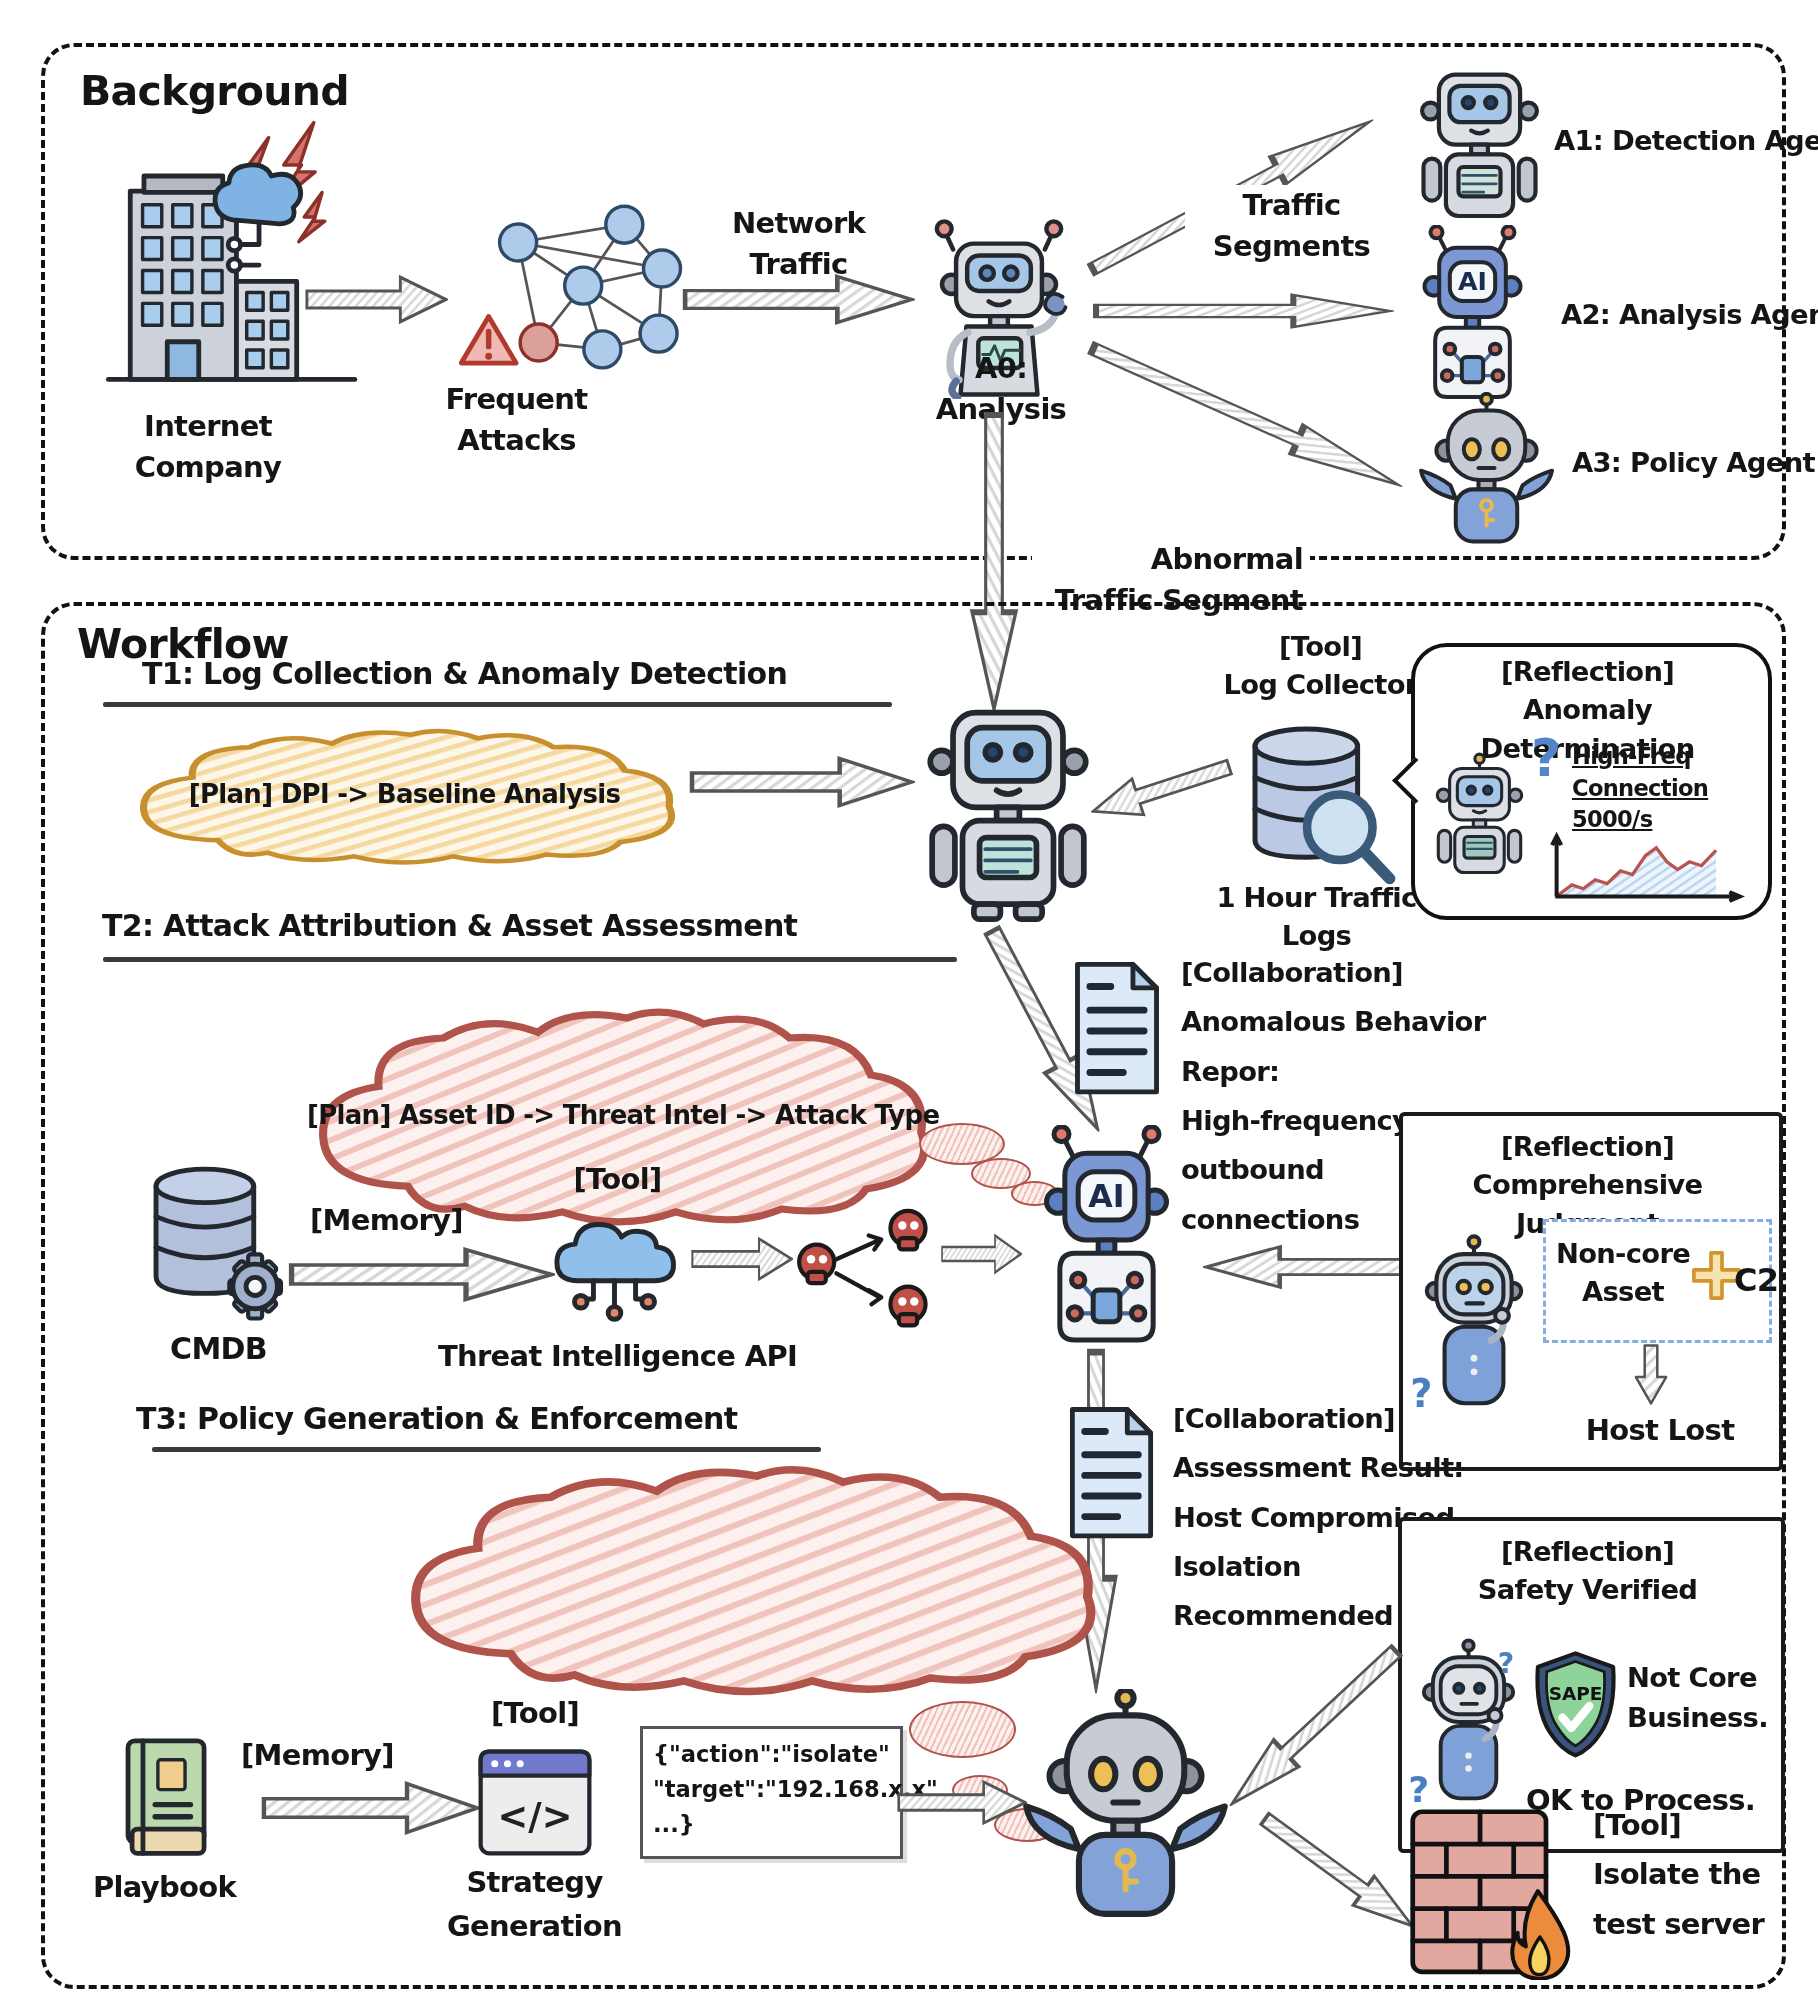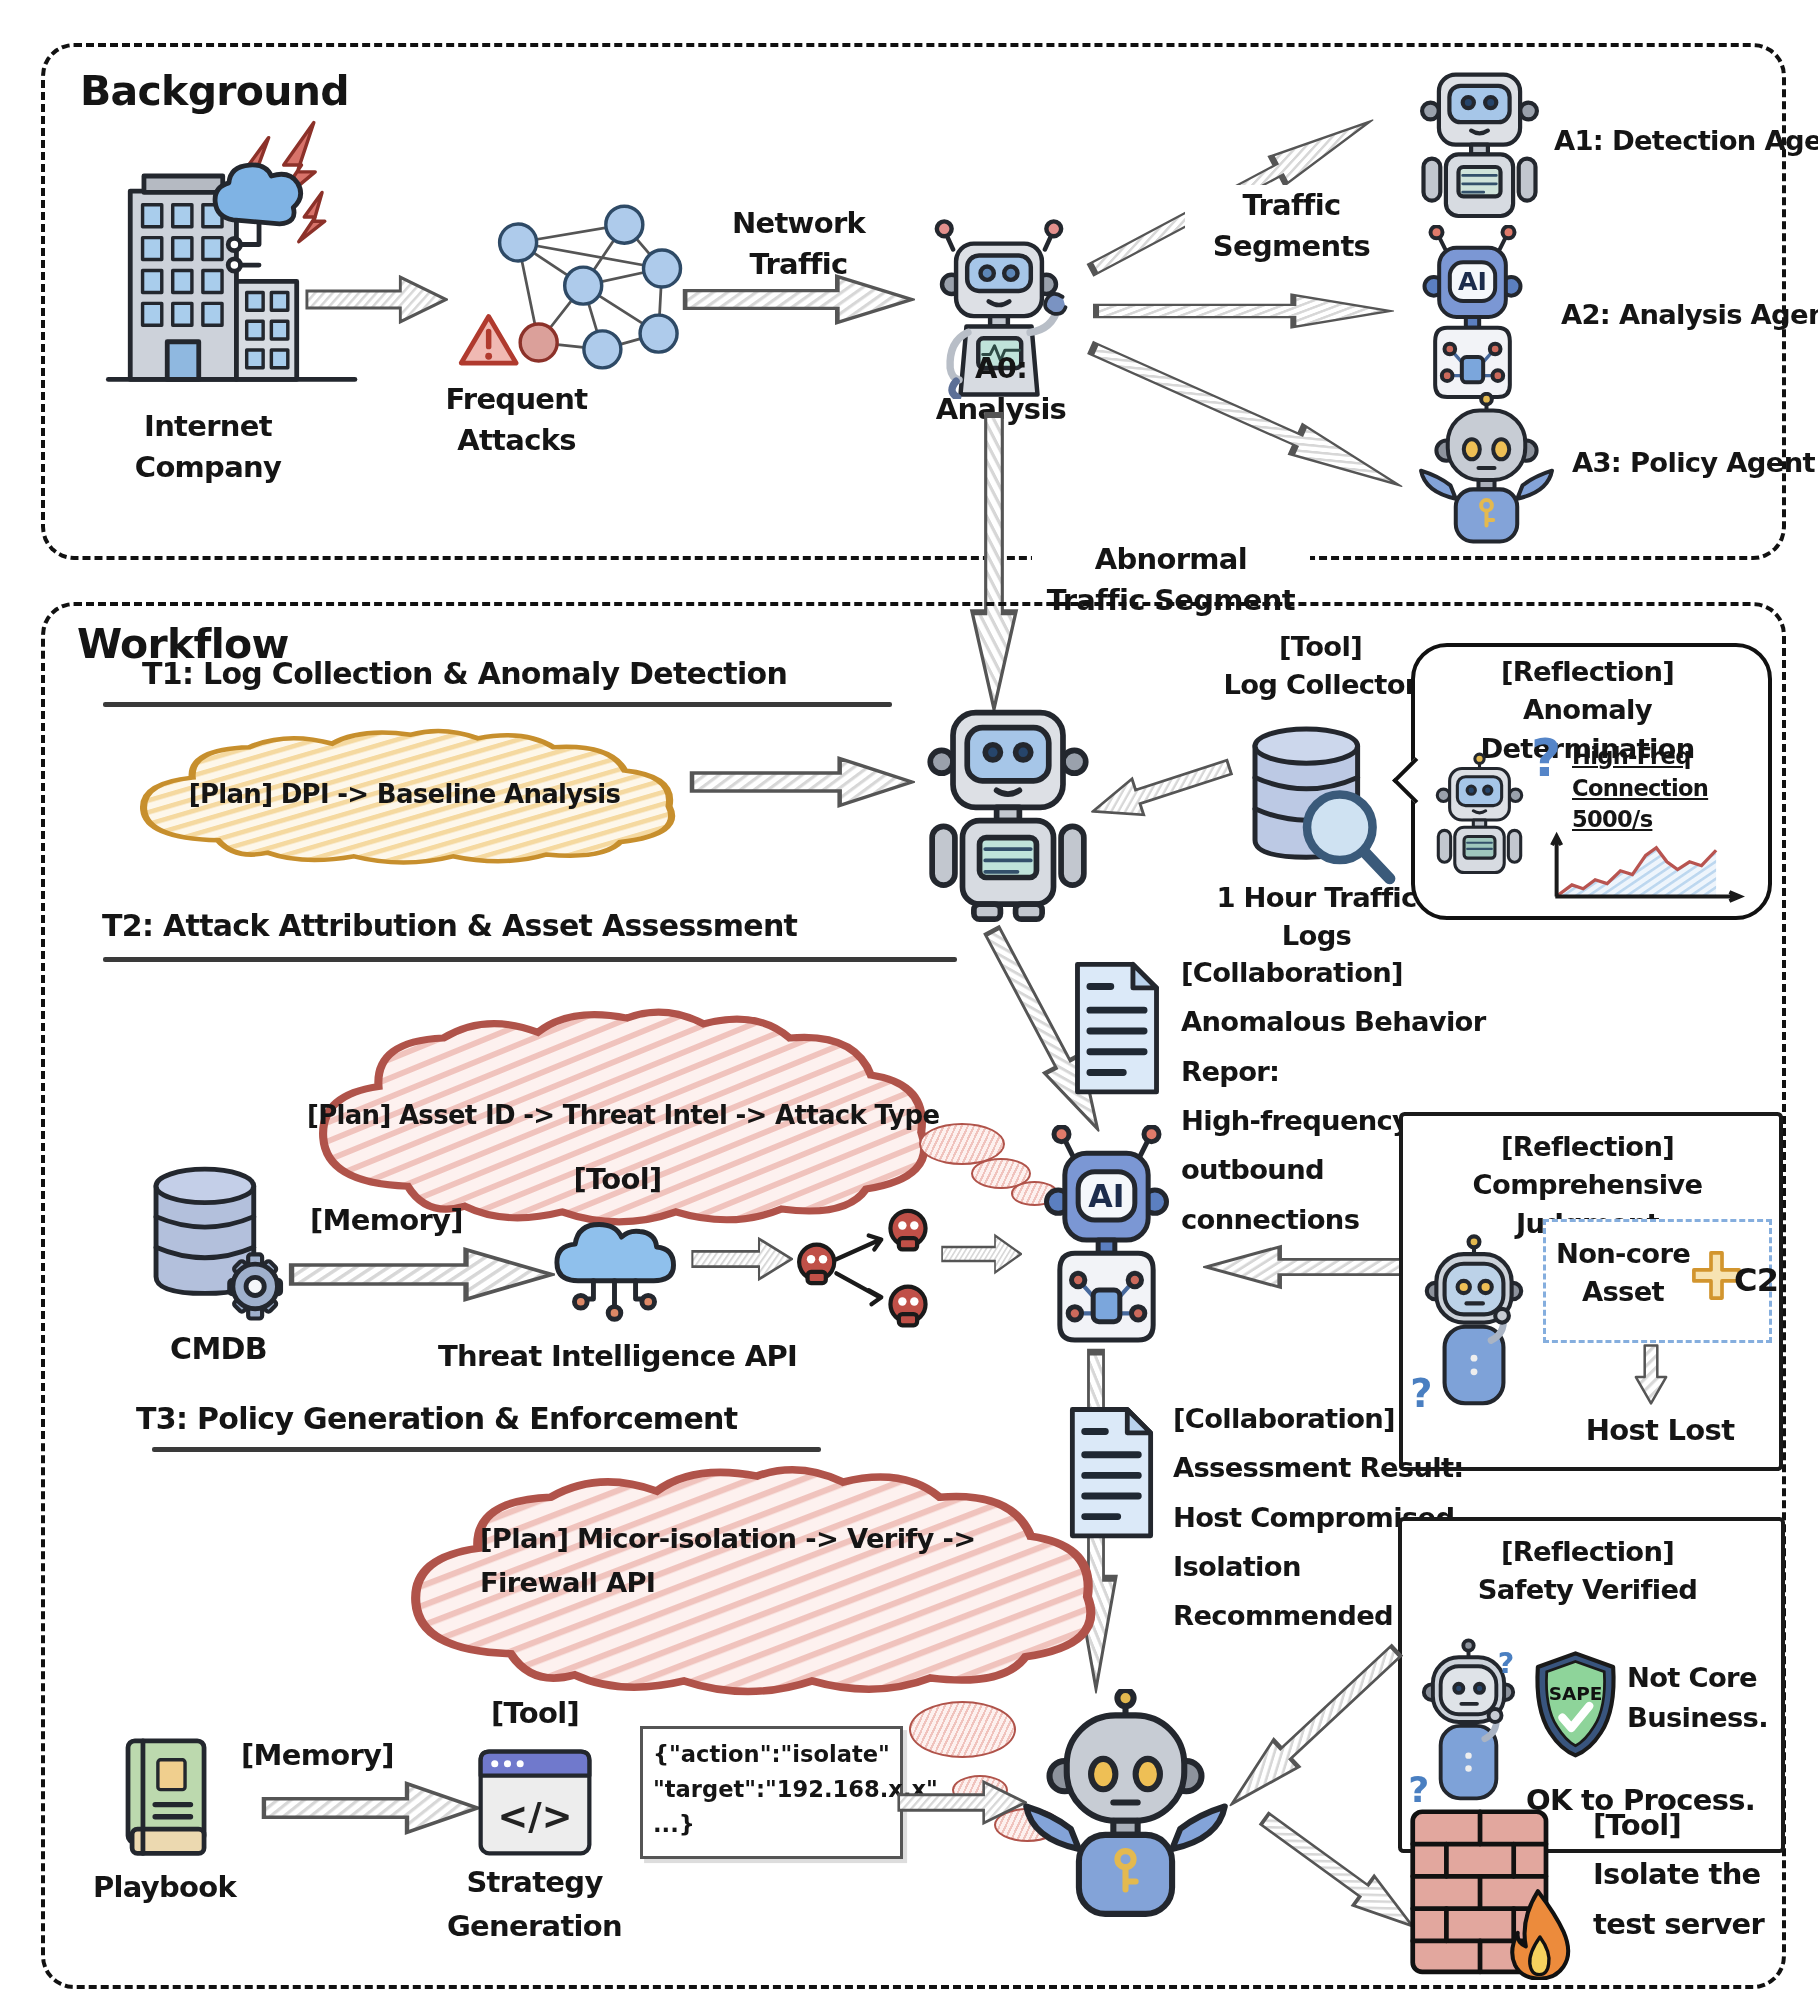--- a/index.html
+++ b/index.html
@@ -233,21 +233,21 @@
         <path d="M110,176 v22 M110,190 h10" stroke="#e4b94f" stroke-width="6" fill="none"></path>
     </g>
   </svg>
   <div class="txt nw" style="left:1572px;top:444px;font-size:27.4px;">A3: Policy Agent</div>
 
   <div class="arr" style="left:994px;top:385px;width:302px;height:52px;transform:rotate(90deg);">
     <svg viewBox="0 0 300 100" preserveAspectRatio="none">
         <path d="M4,34 H200 V8 L296,50 L200,92 V66 H4 Z" fill="url(#hatchG)" stroke="#555" stroke-width="6"></path>
       </svg>
   </div>
-  <div class="txt ctr whitebg" style="left:1032px;top:539px;width:264px;font-size:29px;">Abnormal
+  <div class="txt ctr whitebg" style="left:1032px;top:539px;width:264px;font-size:29px;text-align:right;">Abnormal
 Traffic Segment</div>
 
   <div class="dashbox" style="left:41px;top:602px;width:1737px;height:1379px;"></div>
   <div class="txt seclab nw" style="left:77px;top:616px;">Workflow</div>
 
   <div class="txt ttl nw" style="left:102px;top:653px;margin-left:40px;">T1: Log Collection &amp; Anomaly Detection</div>
   <div class="underline" style="left:103px;top:702px;width:789px;"></div>
 
   <svg class="abs" style="left:118px;top:724px;width:571px;height:143px;" viewBox="0 0 400 160" preserveAspectRatio="none">
     <path d="M70,130 Q20,128 18,96 Q16,66 52,60 Q50,28 92,26 Q118,8 150,22 Q170,4 205,12 Q228,2 252,16 Q285,6 305,26 Q345,22 355,52 Q390,58 386,92 Q396,124 352,132 Q340,152 300,146 Q270,160 235,148 Q200,162 165,148 Q130,158 105,144 Q82,152 70,130 Z" fill="url(#hatchO)" stroke="#c78f2d" stroke-width="5"></path>
@@ -513,22 +513,20 @@
 Assessment Result:
 Host Compromised, Isolation
 Recommended</div>
 
   <div class="txt ttl nw" style="left:100px;top:1398px;margin-left:36px;">T3: Policy Generation &amp; Enforcement</div>
   <div class="underline" style="left:152px;top:1447px;width:669px;"></div>
 
   <svg class="abs" style="left:383px;top:1458px;width:730px;height:241px;" viewBox="0 0 400 160" preserveAspectRatio="none">
     <path d="M70,130 Q20,128 18,96 Q16,66 52,60 Q50,28 92,26 Q118,8 150,22 Q170,4 205,12 Q228,2 252,16 Q285,6 305,26 Q345,22 355,52 Q390,58 386,92 Q396,124 352,132 Q340,152 300,146 Q270,160 235,148 Q200,162 165,148 Q130,158 105,144 Q82,152 70,130 Z" fill="url(#hatchR)" stroke="#b0534a" stroke-width="5"></path>
   </svg>
-  <div class="txt" style="left:480px;top:1517px;width:617px;font-size:27.4px;line-height:1.6;">[Plan] Micor-isolation -&gt; Verify -&gt;
-Firewall API</div>
   <div class="thought" style="left:909px;top:1701px;width:103px;height:53px;"></div>
   <div class="thought" style="left:952px;top:1775px;width:52px;height:26px;"></div>
   <div class="thought" style="left:994px;top:1808px;width:63px;height:30px;"></div>
 
   <div class="solidbox" style="left:1398px;top:1517px;width:379px;height:328px;"></div>
   <div class="txt ctr" style="left:1409px;top:1533px;width:357px;font-size:27.4px;line-height:1.4;">[Reflection]
 Safety Verified</div>
   <svg class="abs" style="left:1407px;top:1638px;width:123px;height:199px;" viewBox="0 0 190 300">
     <g stroke="#23272e" stroke-width="6" stroke-linejoin="round" stroke-linecap="round">
       <path d="M95,26 V10" fill="none"></path>

